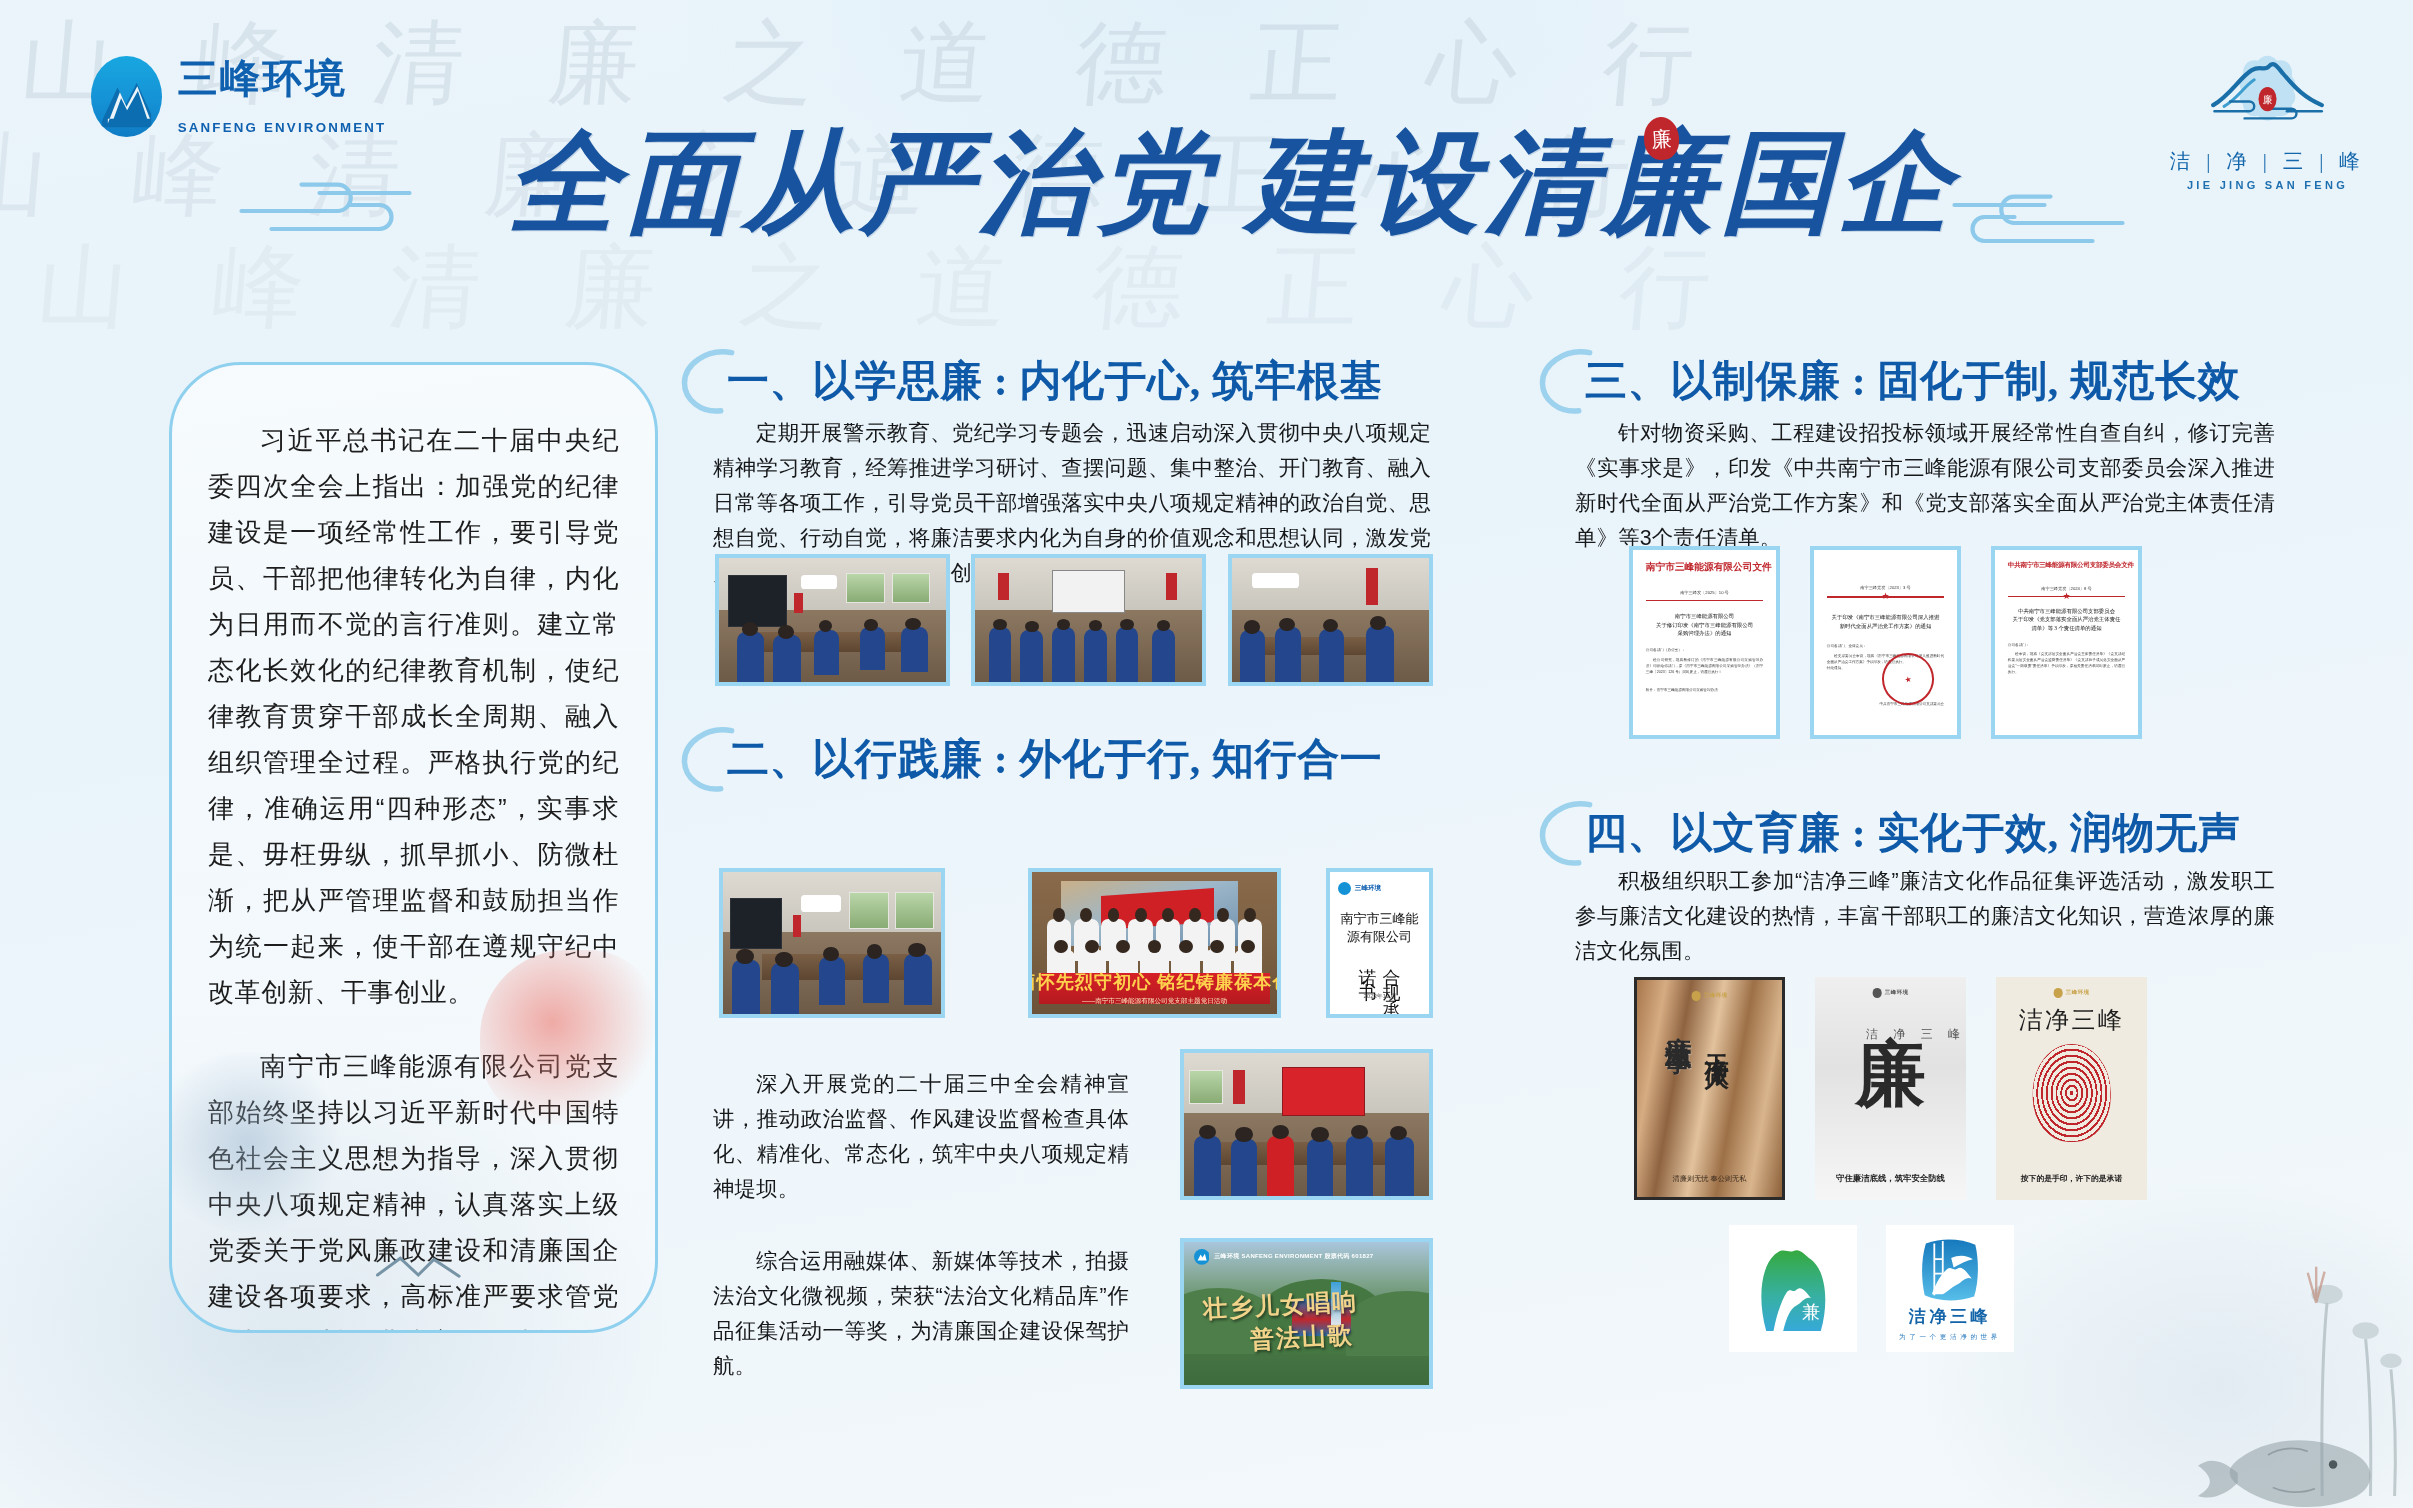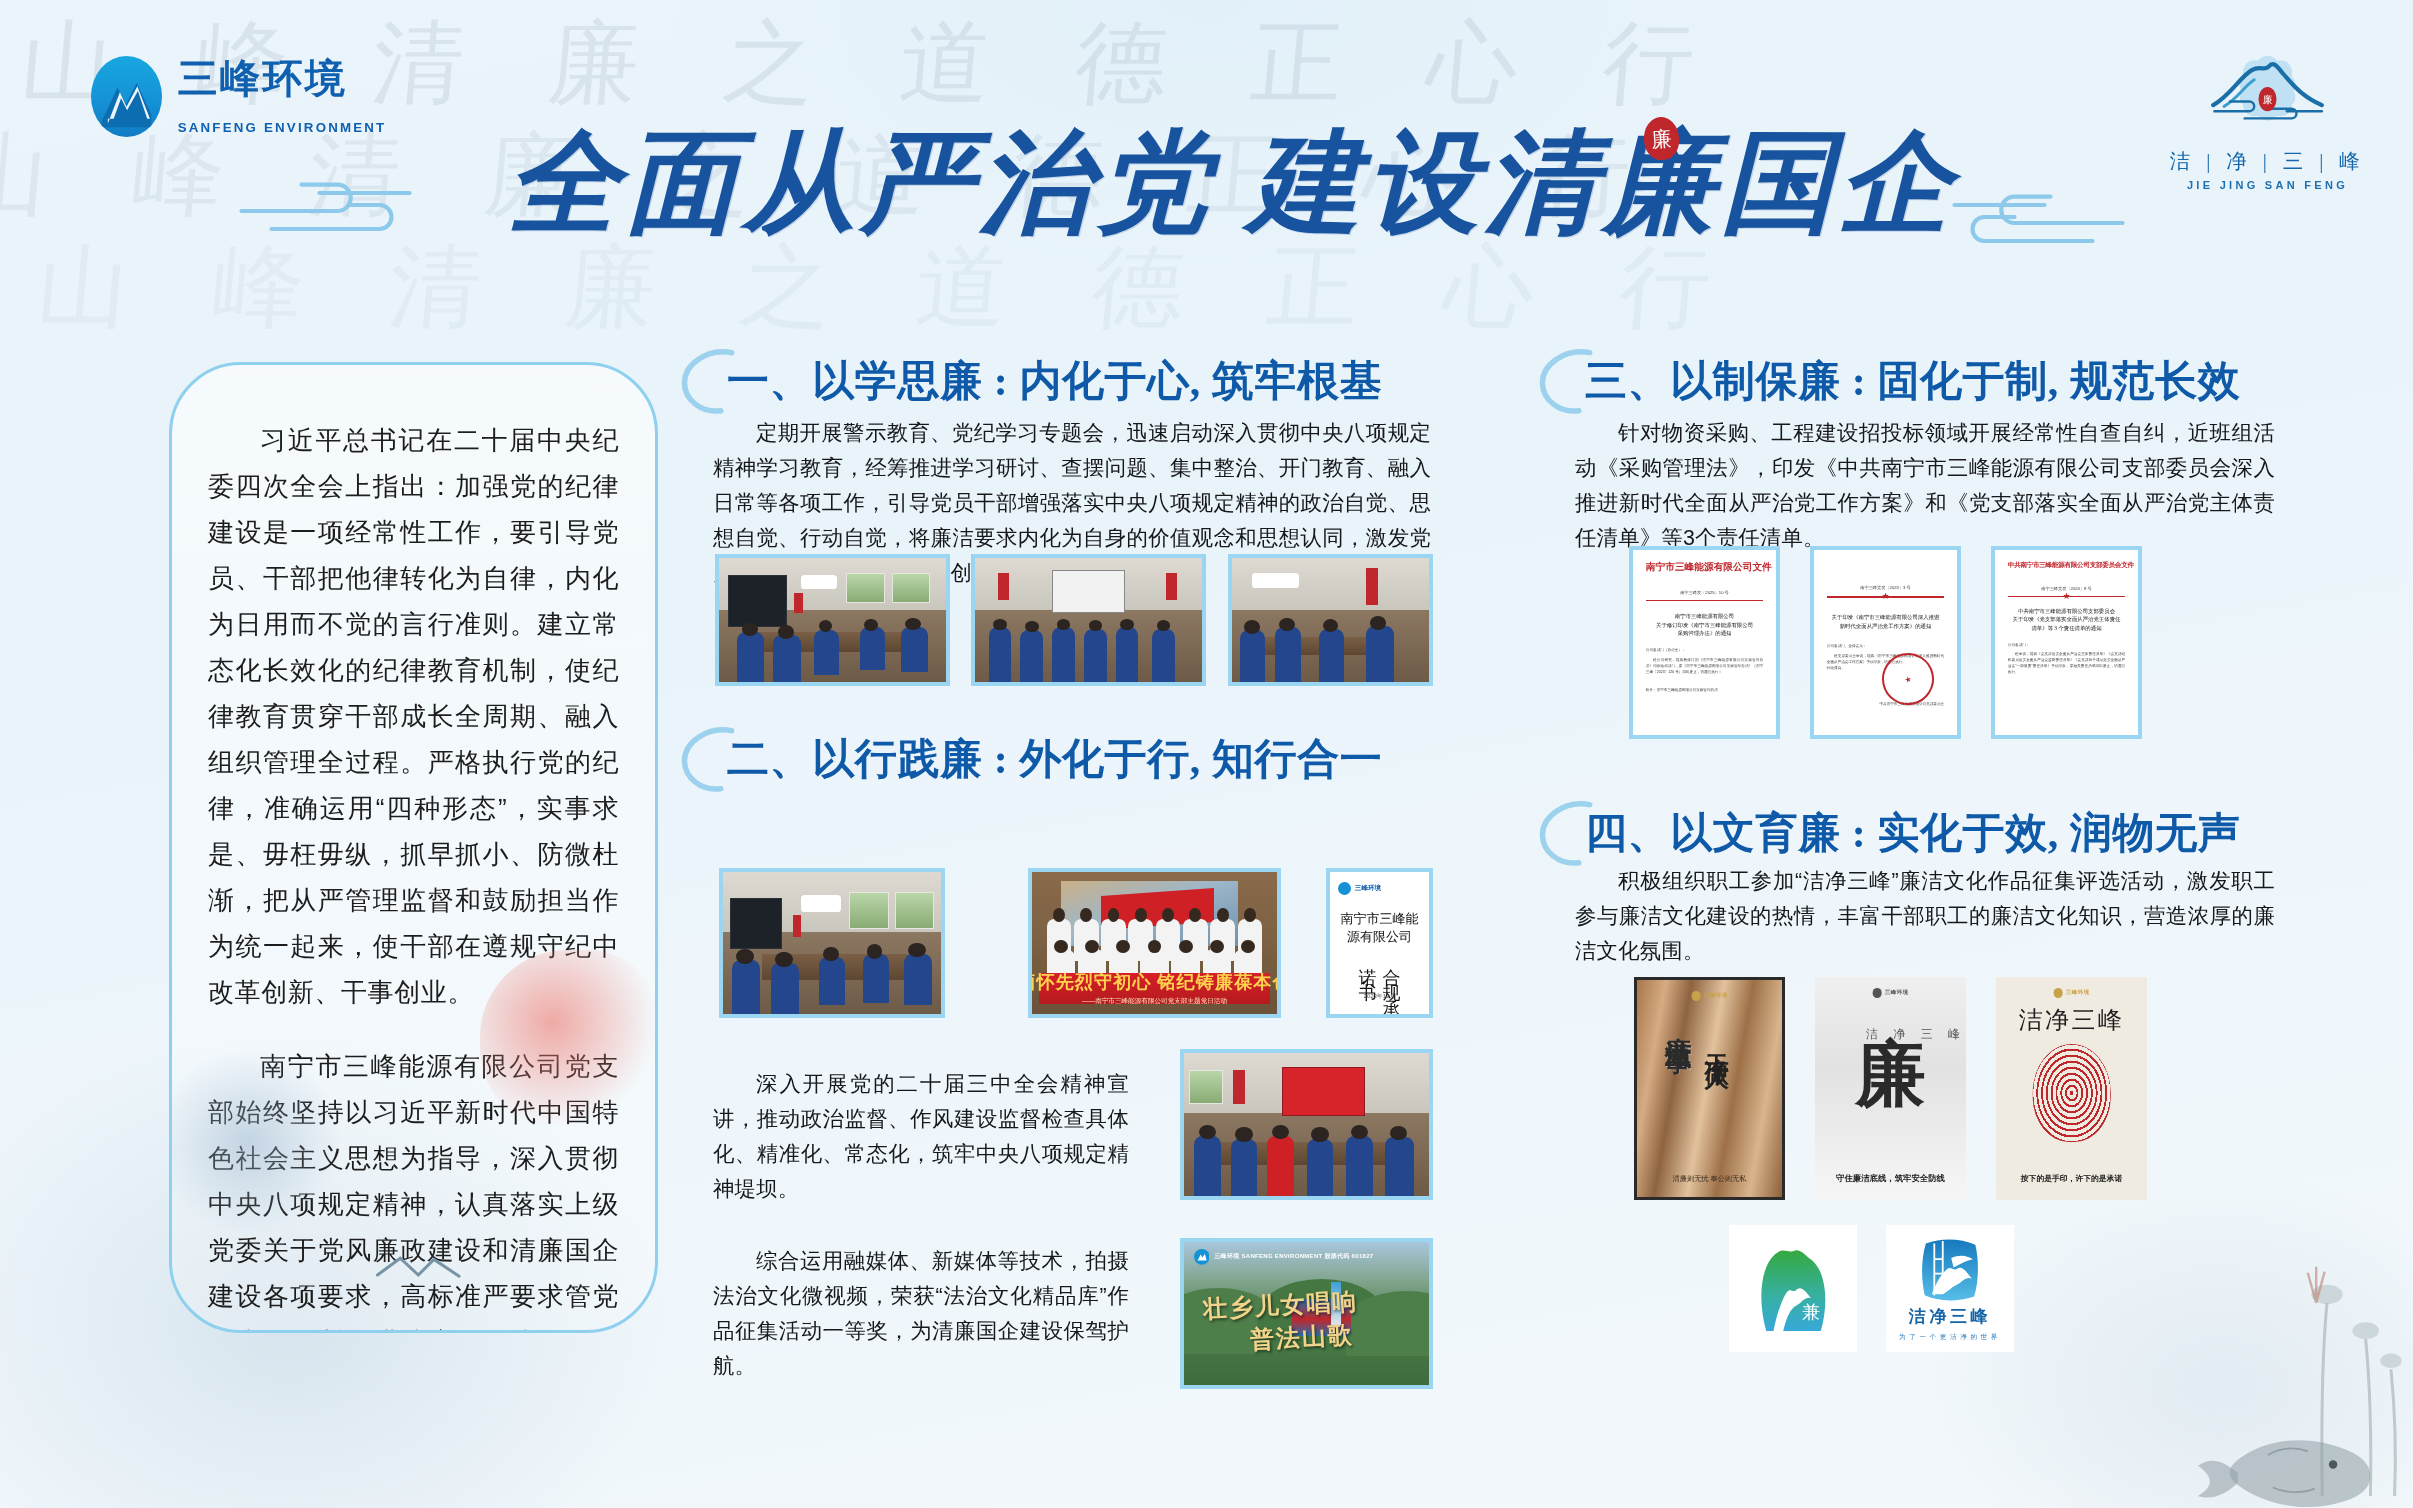--- a/index.html
+++ b/index.html
@@ -476,21 +476,21 @@
       </div>
     </div>
   </div>
 
   <div class="sec-head" style="left:1551px; top:343px;">
     <svg class="brush-ring" viewBox="0 0 124 124">
       <path d="M92 16 C50 8 14 36 14 66 C14 94 42 116 74 112" fill="none" stroke="#8ecbea" stroke-width="9" stroke-linecap="round" opacity=".85"></path>
     </svg>
     <h2>三、以制保廉 : 固化于制, 规范长效</h2>
   </div>
-  <div class="body-txt" style="left:1575px; top:416px; width:700px;">针对物资采购、工程建设招投标领域开展经常性自查自纠，近班组活动《采购管理法》，印发《中共南宁市三峰能源有限公司支部委员会深入推进新时代全面从严治党工作方案》和《党支部落实全面从严治党主体责任清单》等3个责任清单。</div>
+  <div class="body-txt" style="left:1575px; top:416px; width:700px;">针对物资采购、工程建设招投标领域开展经常性自查自纠，修订完善《实事求是》，印发《中共南宁市三峰能源有限公司支部委员会深入推进新时代全面从严治党工作方案》和《党支部落实全面从严治党主体责任清单》等3个责任清单。</div>
 
   <div class="ph" style="left:1629px; top:546px; width:151px; height:193px;">
     <div class="docpg">
       <div class="dhead" style="font-size:9.7px;">南宁市三峰能源有限公司文件</div>
       <div class="dno" style="font-size:4.2px; margin-top:15.7px;">南宁三峰发〔2025〕10 号</div>
       <div class="rule" style="margin-top:4.8px;"></div>
       <div class="dtitle" style="font-size:5.4px; line-height:8.4px; margin-top:11px; white-space:pre-line;">南宁市三峰能源有限公司
 关于修订印发《南宁市三峰能源有限公司
 采购管理办法》的通知</div>
       <div class="dbody" style="font-size:3.6px; line-height:6px; margin-top:9.7px;">公司各部门（办公室）：</div>

